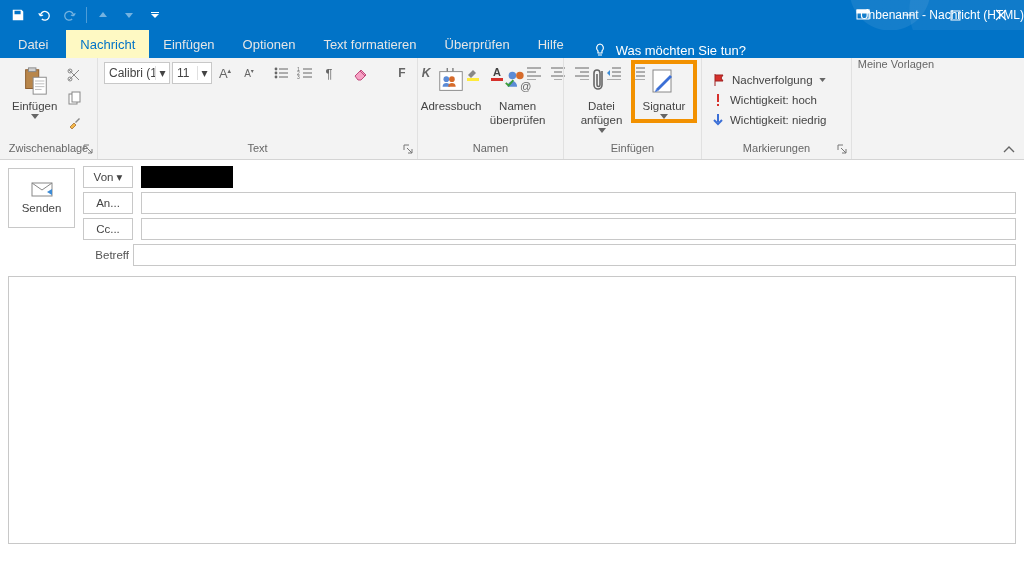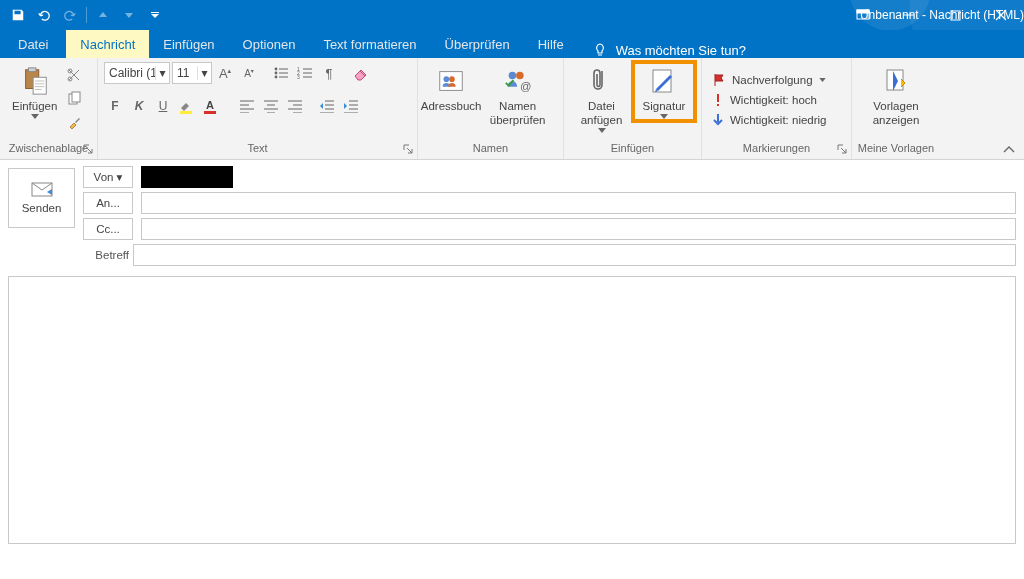--- a/index.html
+++ b/index.html
@@ -193,21 +193,21 @@
     <div class="group-label"><span>Zwischenablage</span>
       <span class="launcher">
           <svg width="10" height="10" viewBox="0 0 10 10">
             <path d="M1 1h5M1 1v5M4 4l5 5M9 5v4H5" fill="none" stroke="#777"></path>
           </svg>
         </span>
     </div>
   </div>
 
   <div class="group" style="width:320px">
-    <div class="group-body" style="flex-direction:column; gap:11px">
+    <div class="group-body" style="flex-direction:row; gap:19px">
       <div class="row">
         <div class="fontcombo fontname">
             <span class="txt">Calibri (1</span>
             <span class="dd">▾</span>
           </div>
         <div class="fontcombo fontsize">
             <span class="txt">11</span>
             <span class="dd">▾</span>
           </div>
         <div class="smallbtn">
@@ -392,32 +392,20 @@
     <div class="group-label"><span>Markierungen</span>
       <span class="launcher">
           <svg width="10" height="10" viewBox="0 0 10 10">
             <path d="M1 1h5M1 1v5M4 4l5 5M9 5v4H5" fill="none" stroke="#777"></path>
           </svg>
         </span>
     </div>
   </div>
 
   <div class="group" style="width:88px; border-right:none">
-    <div class="group-body" style="justify-content:center">
-      <div class="bigbtn">
-        <div class="ic">
-            <svg width="26" height="28" viewBox="0 0 26 28">
-              <rect x="4" y="3" width="16" height="20" fill="#fff" stroke="#888"></rect>
-              <path d="M10 4l5 10-5 10z" fill="#3b6fd6"></path>
-              <path d="M18 12l4 4-4 4" fill="#ffbb00" stroke="#cc8800"></path>
-            </svg>
-          </div>
-        <div class="lbl">Vorlagen anzeigen</div>
-      </div>
-    </div>
     <div class="group-label"><span>Meine Vorlagen</span></div>
   </div>
 
   <div class="ribbon-collapse">
     <svg width="14" height="10" viewBox="0 0 14 10">
         <path d="M2 7l5-5 5 5" fill="none" stroke="#666" stroke-width="1.4"></path>
       </svg>
   </div>
 </div>
 

